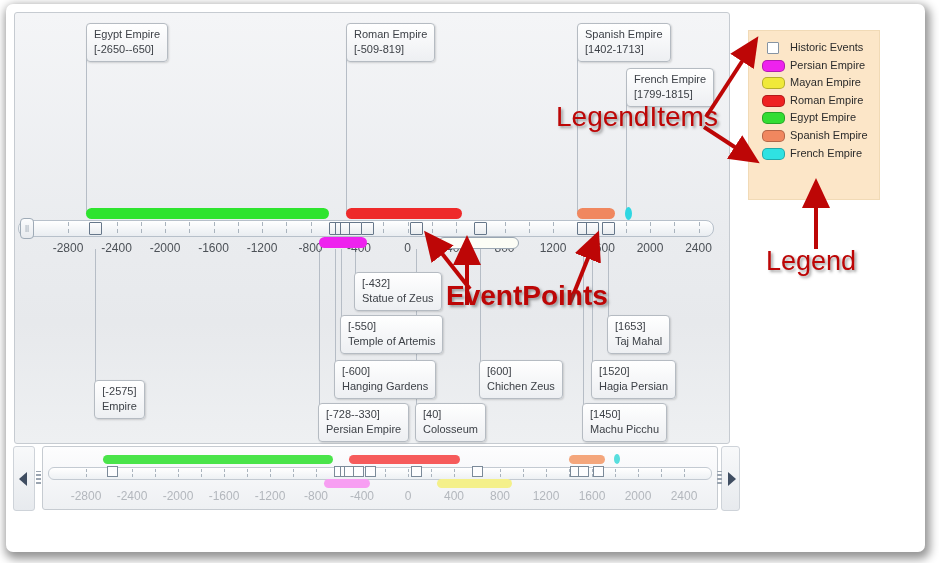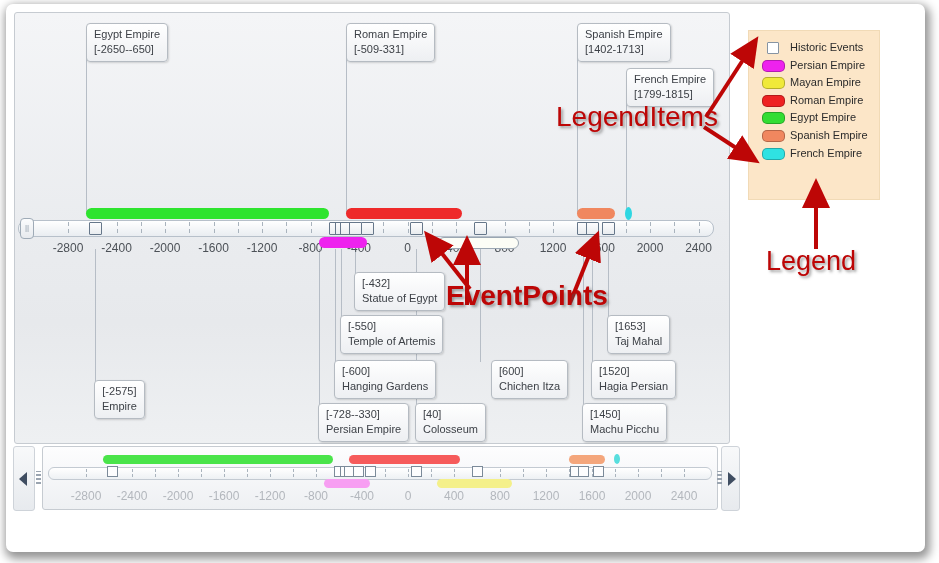--- a/index.html
+++ b/index.html
@@ -246,21 +246,21 @@
       <div class="evt" style="left: 601.926px; top: 222px;"></div>
       <div class="evt-mini" style="left: 593.095px; top: 466px;"></div>
       <div class="cline" style="left: 86px; top: 58px; height: 156px;"></div>
       <div class="callout" style="left: 86px; top: 23px;">
         <div>Egypt Empire</div>
         <div>[-2650--650]</div>
       </div>
       <div class="cline" style="left: 346px; top: 58px; height: 156px;"></div>
       <div class="callout" style="left: 346px; top: 23px;">
         <div>Roman Empire</div>
-        <div>[-509-331]</div>
+        <div>[-509-819]</div>
       </div>
       <div class="cline" style="left: 577px; top: 58px; height: 156px;"></div>
       <div class="callout" style="left: 577px; top: 23px;">
         <div>Spanish Empire</div>
         <div>[1402-1713]</div>
       </div>
       <div class="cline" style="left: 626px; top: 103px; height: 111px;"></div>
       <div class="callout" style="left: 626px; top: 68px;">
         <div>French Empire</div>
         <div>[1799-1815]</div>
@@ -284,43 +284,43 @@
       <div class="callout" style="left: 582px; top: 403px;">
         <div>[1450]</div>
         <div>Machu Picchu</div>
       </div>
       <div class="cline" style="left: 335px; top: 249px; height: 113px;"></div>
       <div class="callout" style="left: 334px; top: 360px;">
         <div>[-600]</div>
         <div>Hanging Gardens</div>
       </div>
       <div class="cline" style="left: 480px; top: 249px; height: 113px;"></div>
-      <div class="callout" style="left: 479px; top: 360px; margin-left: 12px;">
+      <div class="callout" style="left: 479px; top: 360px;">
         <div>[600]</div>
-        <div>Chichen Itza</div>
+        <div>Chichen Zeus</div>
       </div>
       <div class="cline" style="left: 592px; top: 249px; height: 113px;"></div>
       <div class="callout" style="left: 591px; top: 360px;">
         <div>[1520]</div>
         <div>Hagia Persian</div>
       </div>
       <div class="cline" style="left: 341px; top: 249px; height: 68px;"></div>
       <div class="callout" style="left: 340px; top: 315px;">
         <div>[-550]</div>
         <div>Temple of Artemis</div>
       </div>
       <div class="cline" style="left: 608px; top: 249px; height: 68px;"></div>
       <div class="callout" style="left: 607px; top: 315px;">
         <div>[1653]</div>
         <div>Taj Mahal</div>
       </div>
       <div class="cline" style="left: 355px; top: 249px; height: 25px;"></div>
       <div class="callout" style="left: 354px; top: 272px;">
         <div>[-432]</div>
-        <div>Statue of Egypt</div>
+        <div>Statue of Zeus</div>
       </div>
       <div class="leg-row" style="left: 748px; top: 41px; width: 130px;">
         <span class="leg-square"></span>
         <span class="leg-label">Historic Events</span>
       </div>
       <div class="leg-row" style="left: 748px; top: 58.6px; width: 130px;">
         <span class="leg-swatch" style="background: rgb(238, 34, 238);"></span>
         <span class="leg-label">Persian Empire</span>
       </div>
       <div class="leg-row" style="left: 748px; top: 76.2px; width: 130px;">

